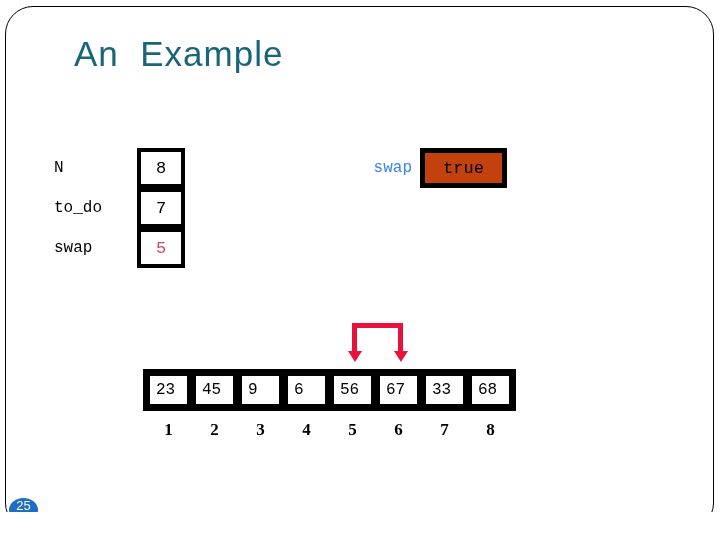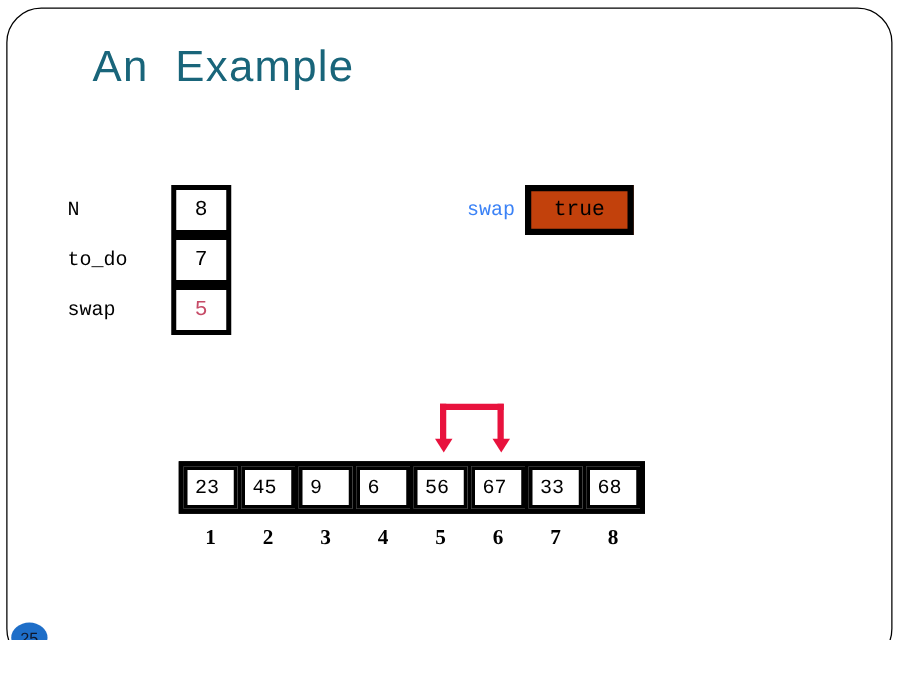--- a/index.html
+++ b/index.html
@@ -166,23 +166,23 @@
   
   .badge {
     position: absolute;
     left: 9px;
     top: 498px;
     width: 29px;
     height: 24px;
     border-radius: 50%;
     background: var(--badge-blue, #1E6EC8);
     display: flex;
-    align-items: center;
+    align-items: flex-start;
     justify-content: center;
-    color: #0f172a;
+    color: #fef9c3;
     font-size: 13px;
     font-family: "Liberation Sans", sans-serif;
   }
 </style>
 </head>
 <body>
 
 <div class="slide">
   <div class="frame"></div>
 

